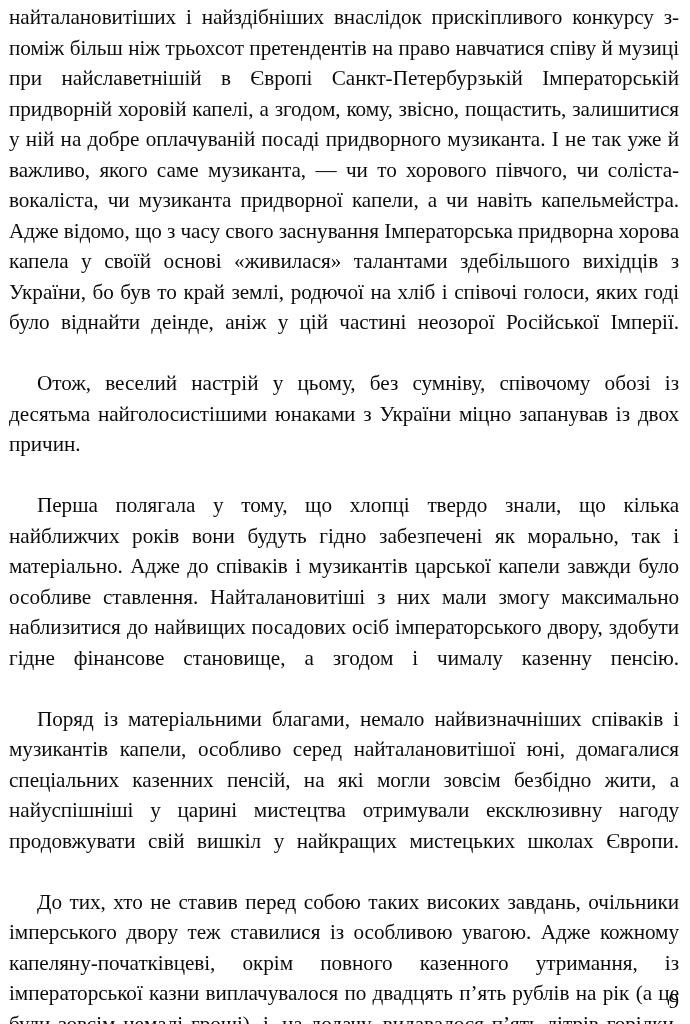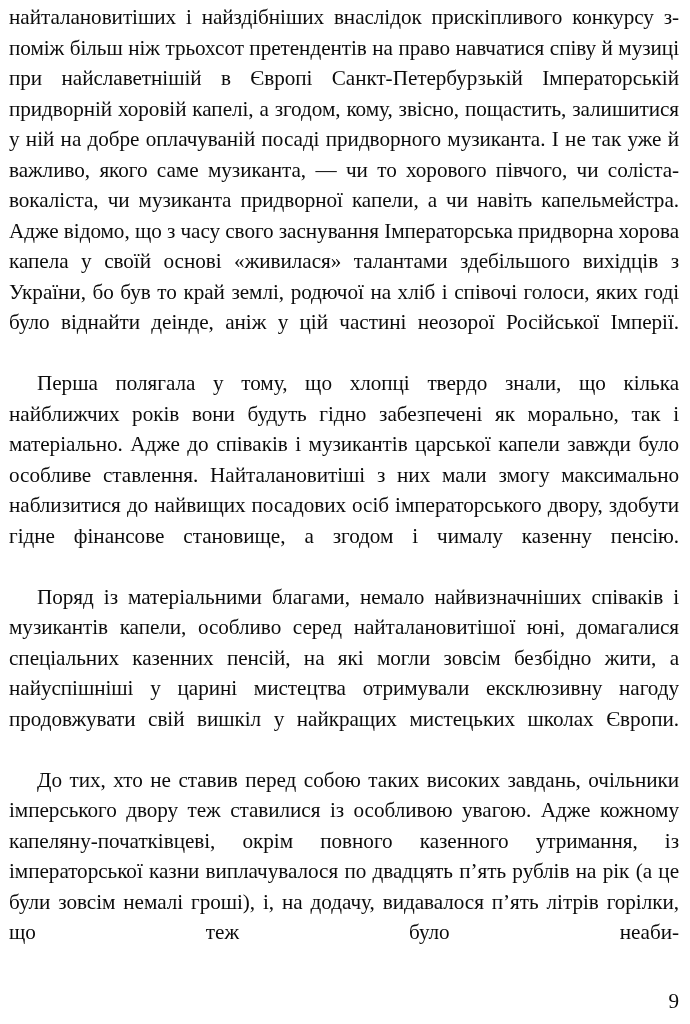--- a/index.html
+++ b/index.html
@@ -61,20 +61,21 @@
 </style>
 </head>
 <body>
 
 <div class="page">
 
   <div class="text-column">
 
     <p class="para cont">найталановитіших і найздібніших внаслідок прискіпливого конкурсу з-поміж більш ніж трьохсот претендентів на право навчатися співу й музиці при найславетнішій в Європі Санкт-Петербурзькій Імператорській придворній хоровій капелі, а згодом, кому, звісно, пощастить, залишитися у ній на добре оплачуваній посаді придворного музиканта. І не так уже й важливо, якого саме музиканта, — чи то хорового півчого, чи соліста-вокаліста, чи музиканта придворної капели, а чи навіть капельмейстра. Адже відомо, що з часу свого заснування Імператорська придворна хорова капела у своїй основі «живилася» талантами здебільшого вихідців з України, бо був то край землі, родючої на хліб і співочі голоси, яких годі було віднайти деінде, аніж у цій частині неозорої Російської Імперії.</p>
 
+    <p class="para indent">Отож, веселий настрій у цьому, без сумніву, співочому обозі із десятьма найголосистішими юнаками з України міцно запанував із двох причин.</p>
 
     <p class="para indent">Перша полягала у тому, що хлопці твердо знали, що кілька найближчих років вони будуть гідно забезпечені як морально, так і матеріально. Адже до співаків і музикантів царської капели завжди було особливе ставлення. Найталановитіші з них мали змогу максимально наблизитися до найвищих посадових осіб імператорського двору, здобути гідне фінансове становище, а згодом і чималу казенну пенсію.</p>
 
     <p class="para indent">Поряд із матеріальними благами, немало найвизначніших співаків і музикантів капели, особливо серед найталановитішої юні, домагалися спеціальних казенних пенсій, на які могли зовсім безбідно жити, а найуспішніші у царині мистецтва отримували ексклюзивну нагоду продовжувати свій вишкіл у найкращих мистецьких школах Європи.</p>
 
     <p class="para indent">До тих, хто не ставив перед собою таких високих завдань, очільники імперського двору теж ставилися із особливою увагою. Адже кожному капеляну-початківцеві, окрім повного казенного утримання, із імператорської казни виплачувалося по двадцять п’ять рублів на рік (а це були зовсім немалі гроші), і, на додачу, видавалося п’ять літрів горілки, що теж було неаби-</p>
 
   </div>
 
   <div class="page-number">9</div>

